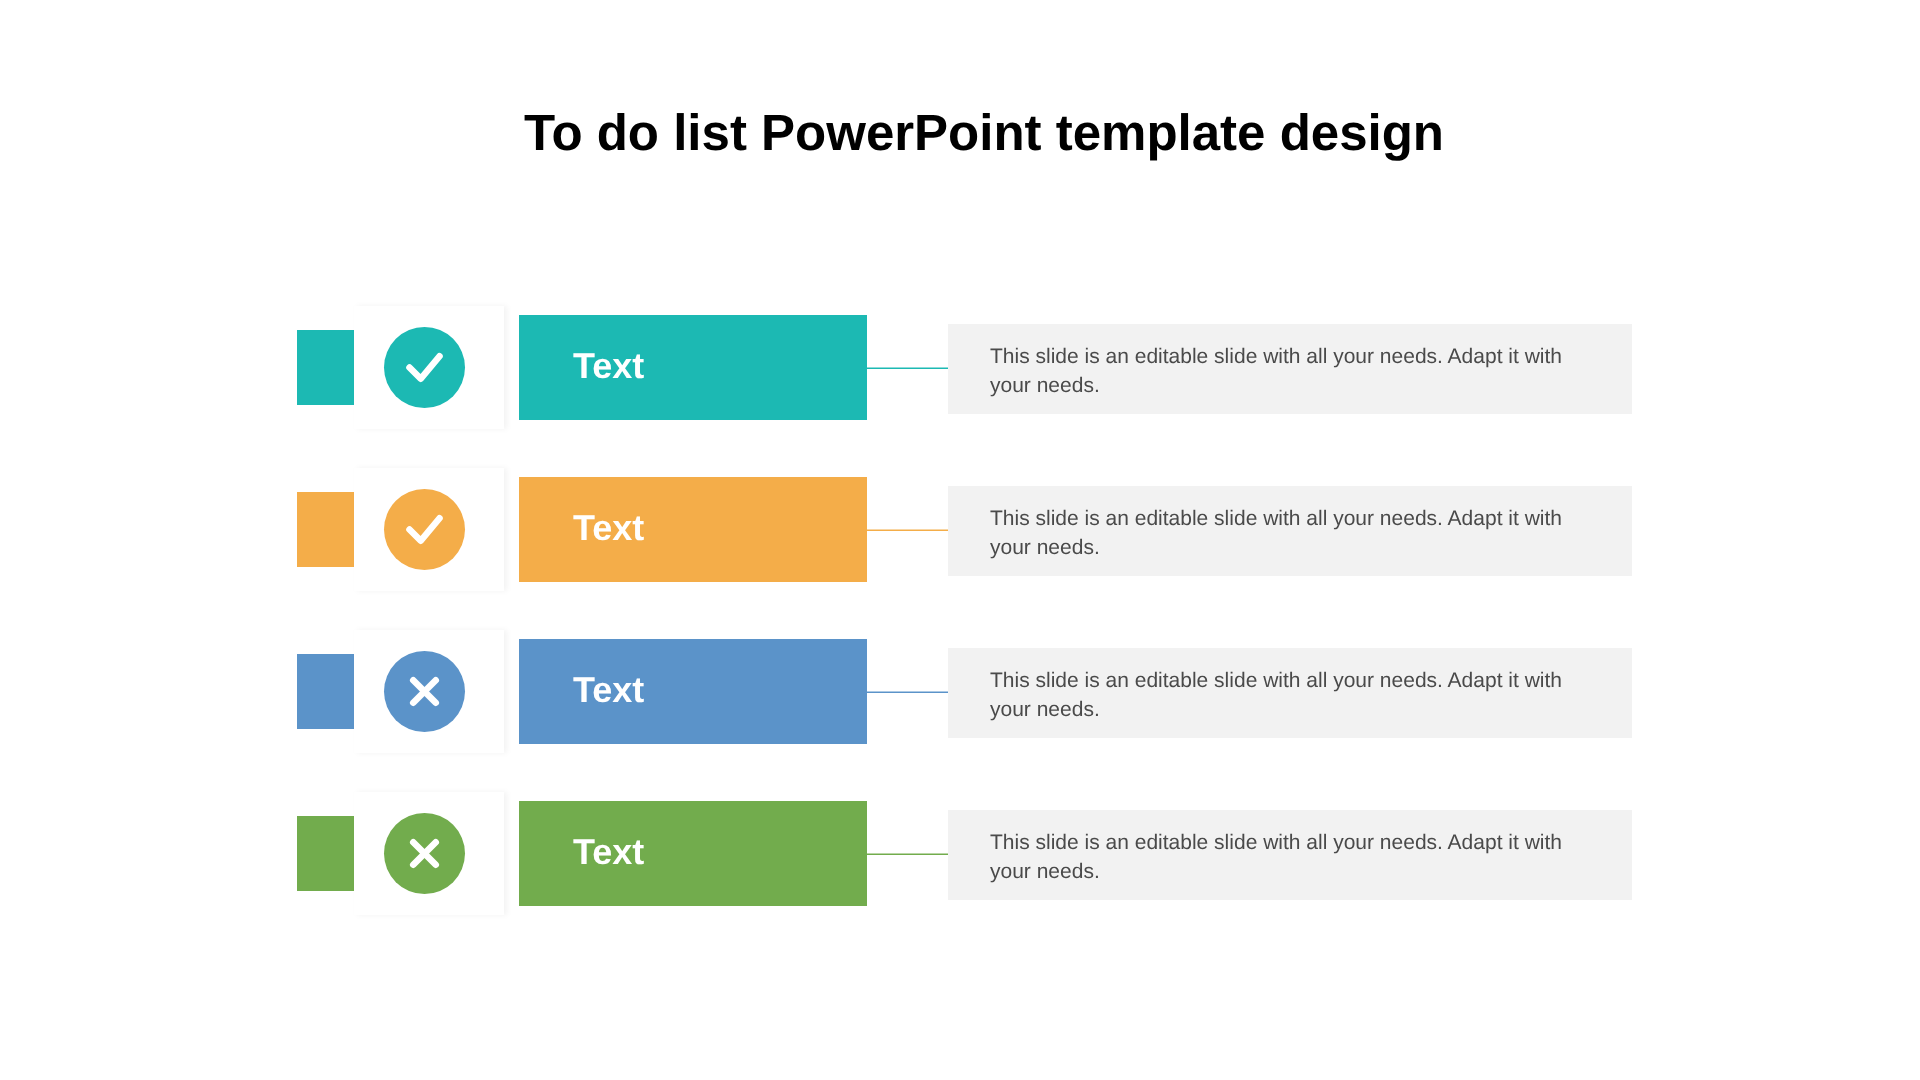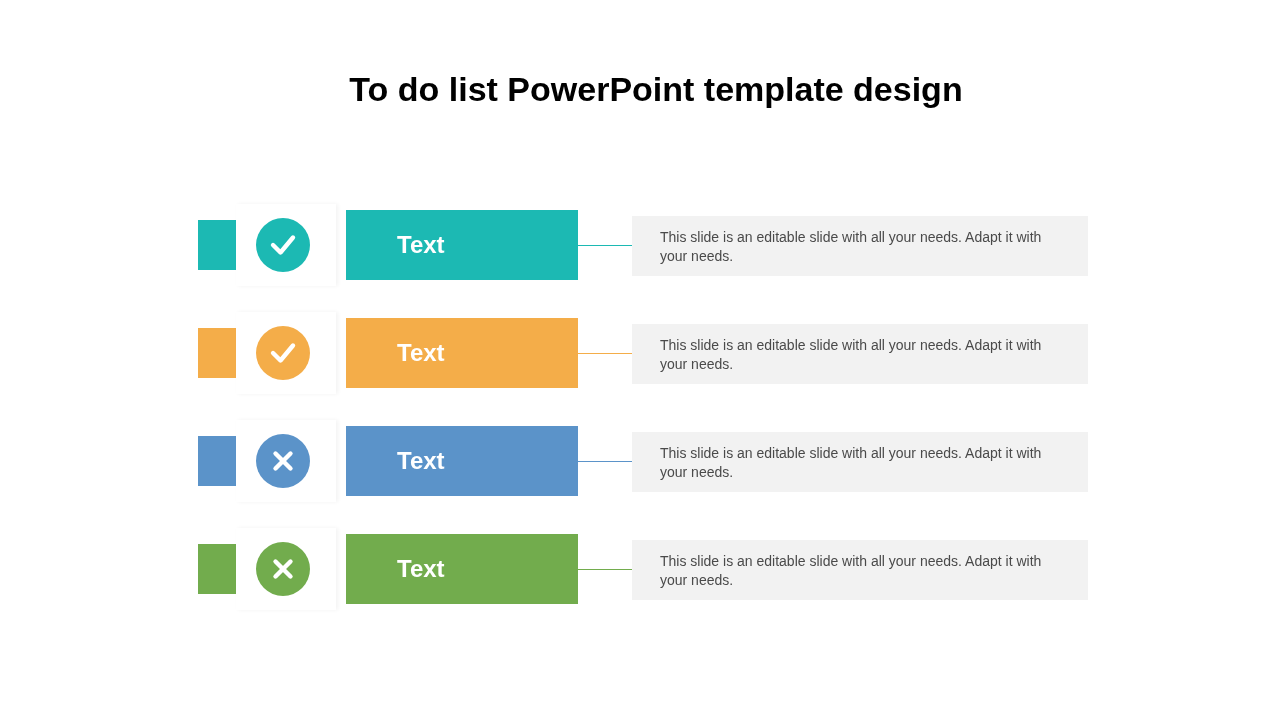--- a/index.html
+++ b/index.html
@@ -61,21 +61,21 @@
   }
   .icon-circle svg { width: 30px; height: 30px; }
   .labelblock {
     position: absolute;
     left: 148px;
     top: 0;
     width: 232px;
     height: 70px;
     display: flex;
     align-items: center;
-    padding-left: 51px;
+    padding-left: 36px;
     color: #ffffff;
     font-size: 24px;
     font-weight: 700;
   }
   .connector {
     position: absolute;
     left: 380px;
     top: 35px;
     width: 54px;
     height: 0;

